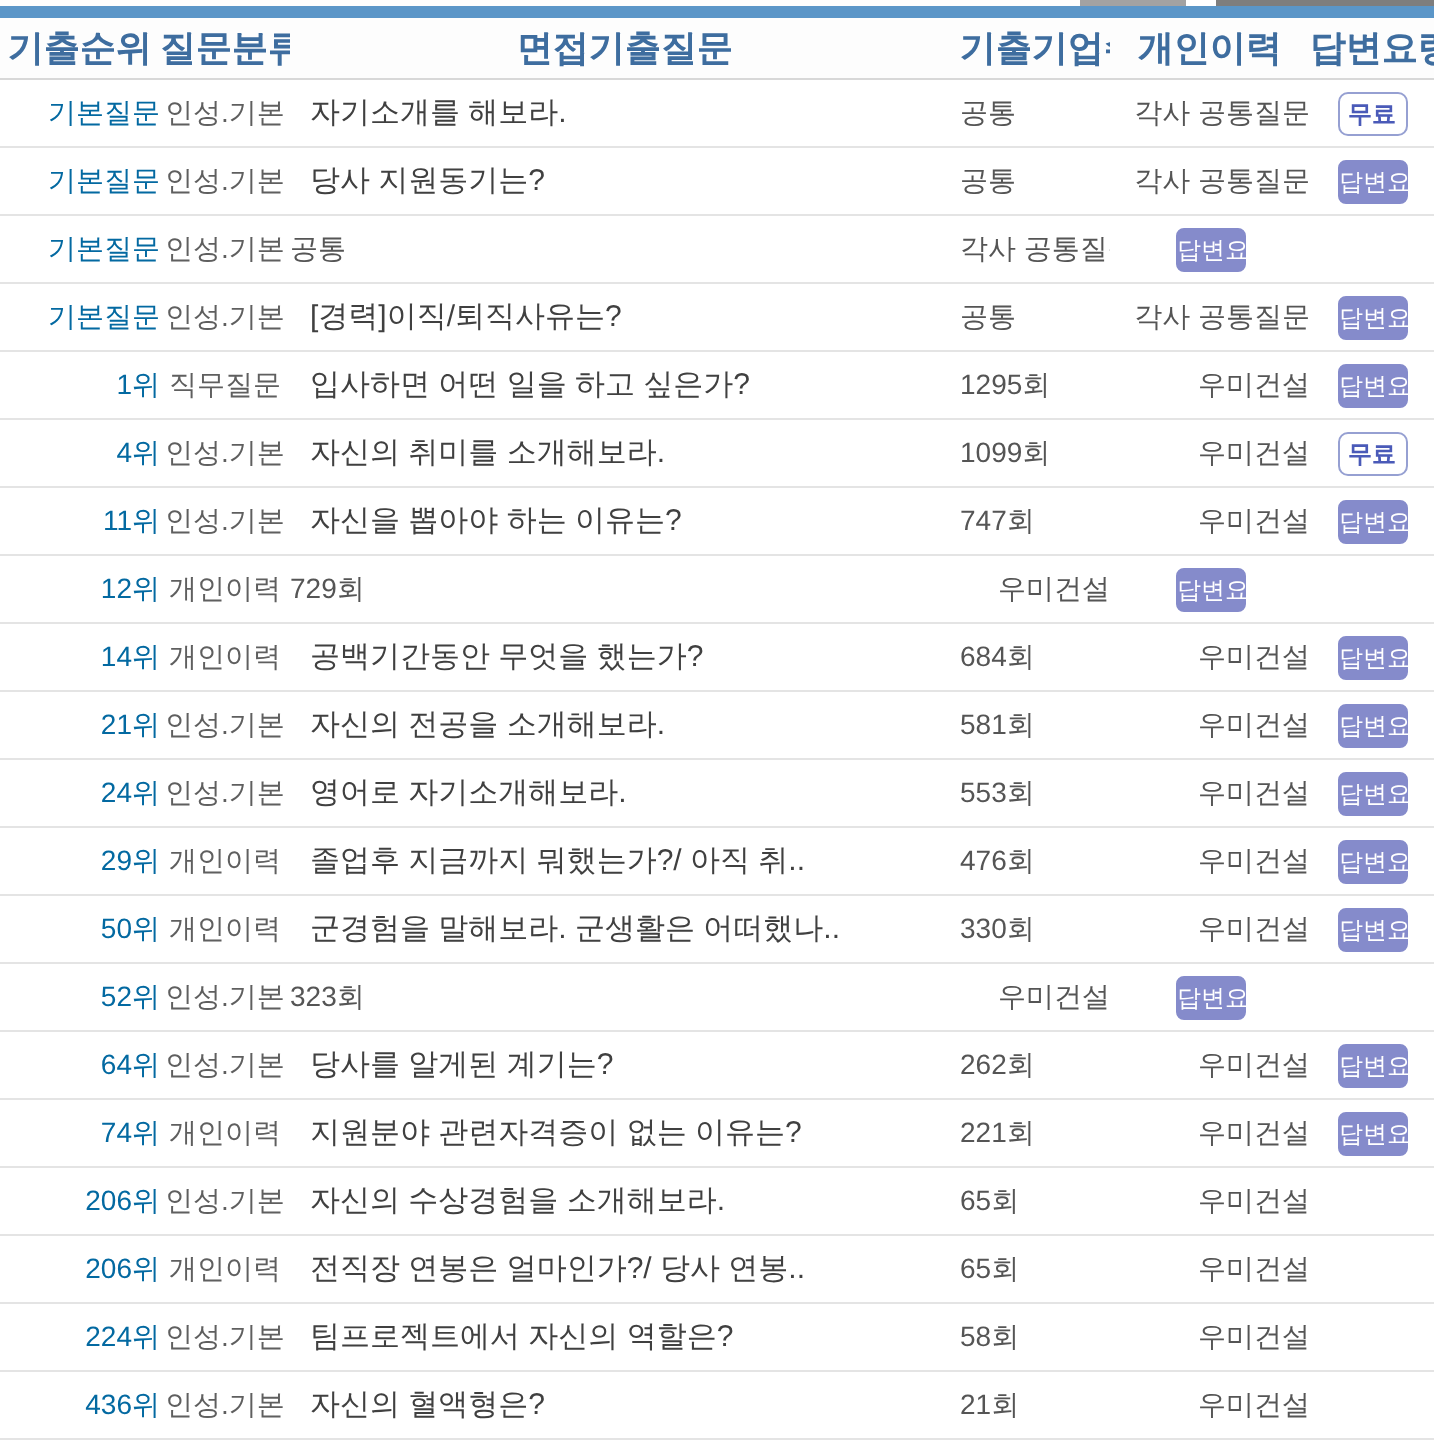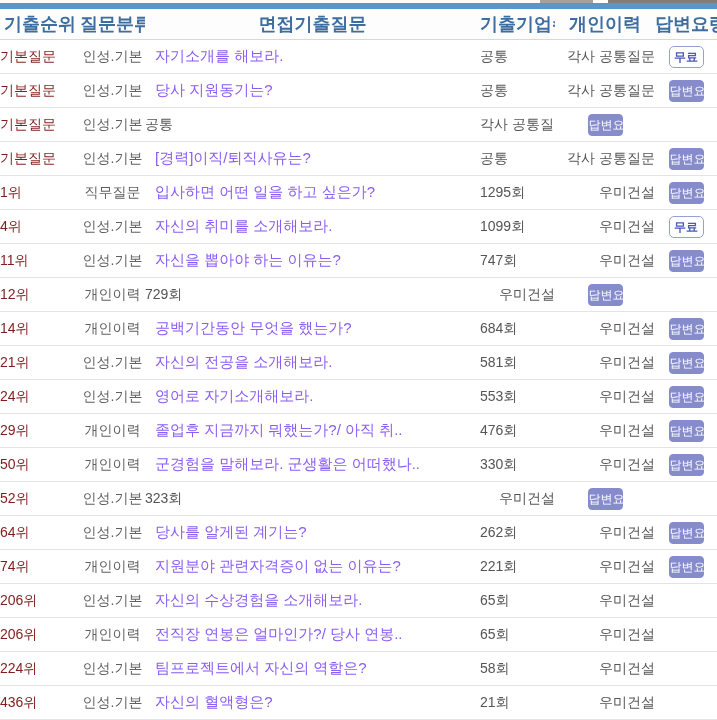--- a/index.html
+++ b/index.html
@@ -36,23 +36,23 @@
     font-size:18px;
     text-align:center;
     white-space:nowrap;
     font-weight:bold;
   }
   .tbody .row {
     height:34px;
     border-bottom:1px solid #e4e4e4;
   }
   .cell { overflow:hidden; white-space:nowrap; }
-  .cell.rank     { text-align:left; color:#7f1d1d; font-size:14px; }
+  .cell.rank     { text-align:right; color:#0369a1; font-size:14px; }
   .cell.category { text-align:center; color:#5f5f5f; font-size:14px; }
-  .cell.question { text-align:left; padding-left:10px; color:#8b5cf6; font-size:15px; cursor:pointer; }
+  .cell.question { text-align:left; padding-left:10px; color:#404040; font-size:15px; cursor:pointer; }
   .cell.count    { text-align:left; color:#555555; font-size:14px; }
   .cell.company  { text-align:right; color:#555555; font-size:14px; }
   .cell.action   { text-align:center; }
 
   .btn {
     display:inline-block;
     width:35px; height:22px;
     line-height:20px;
     font-size:12px;
     border-radius:4px;

